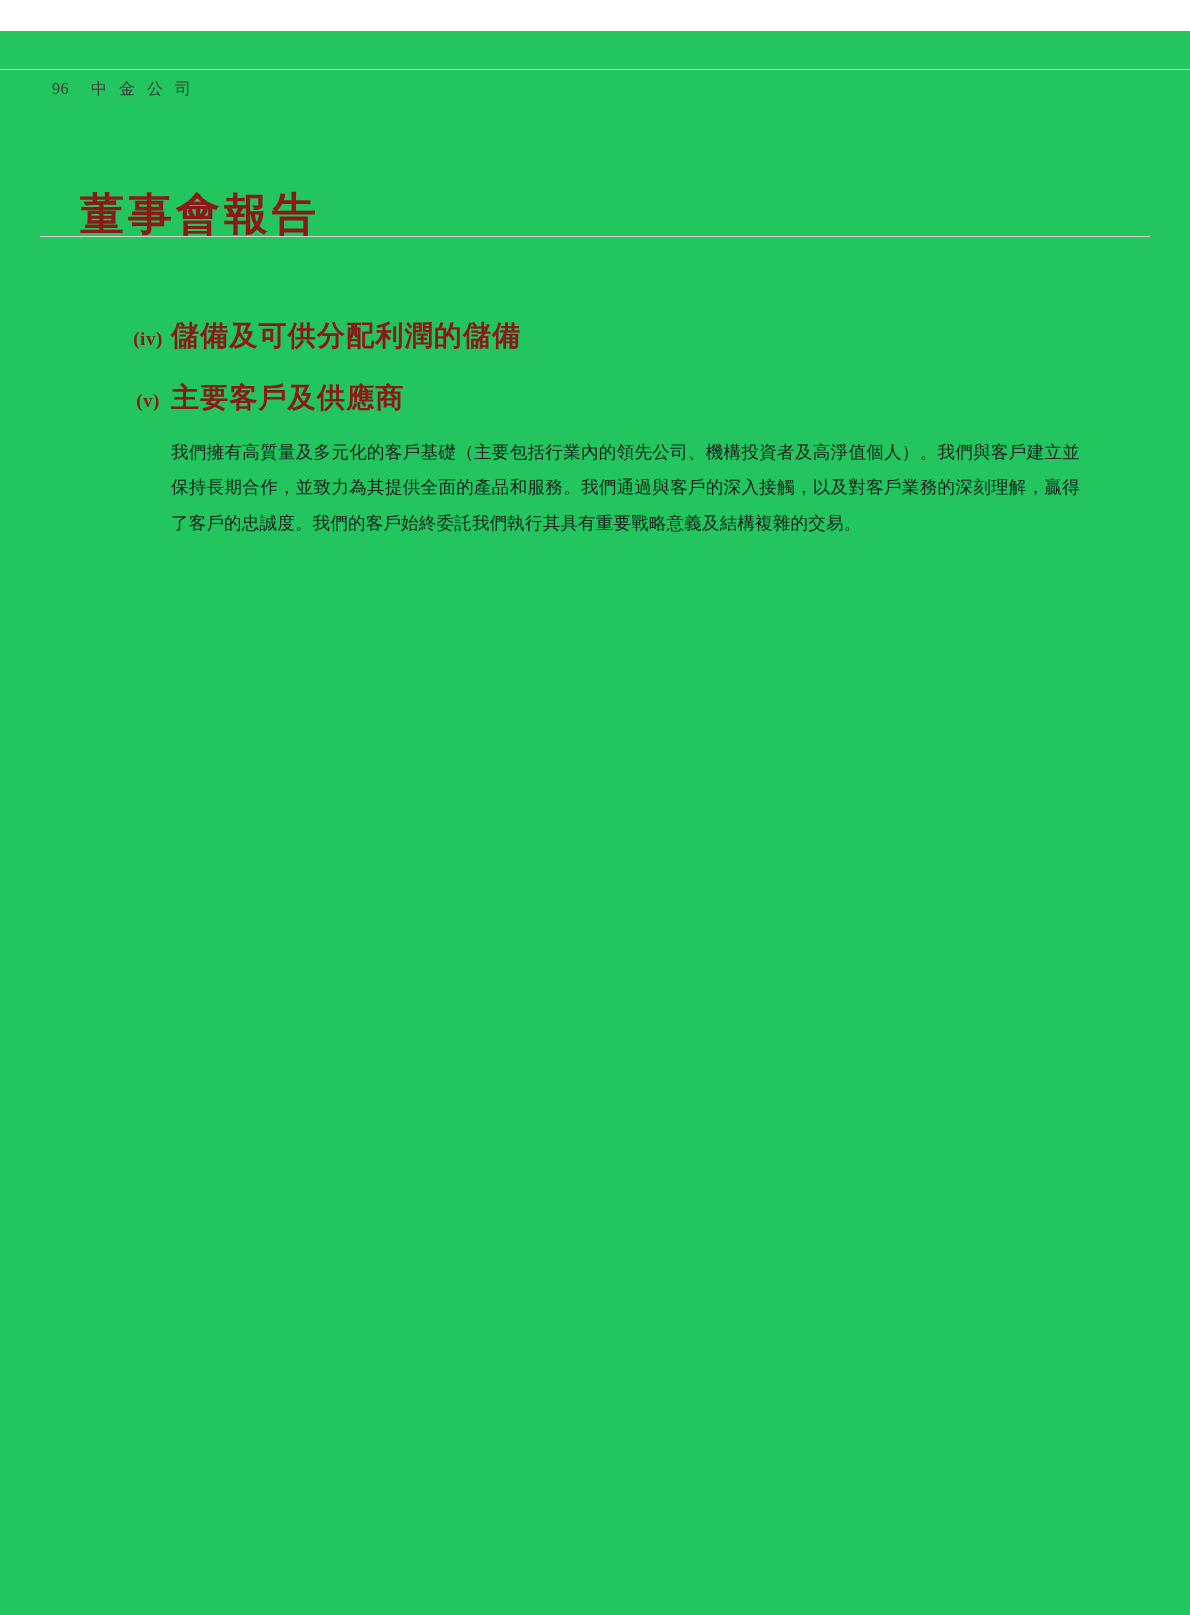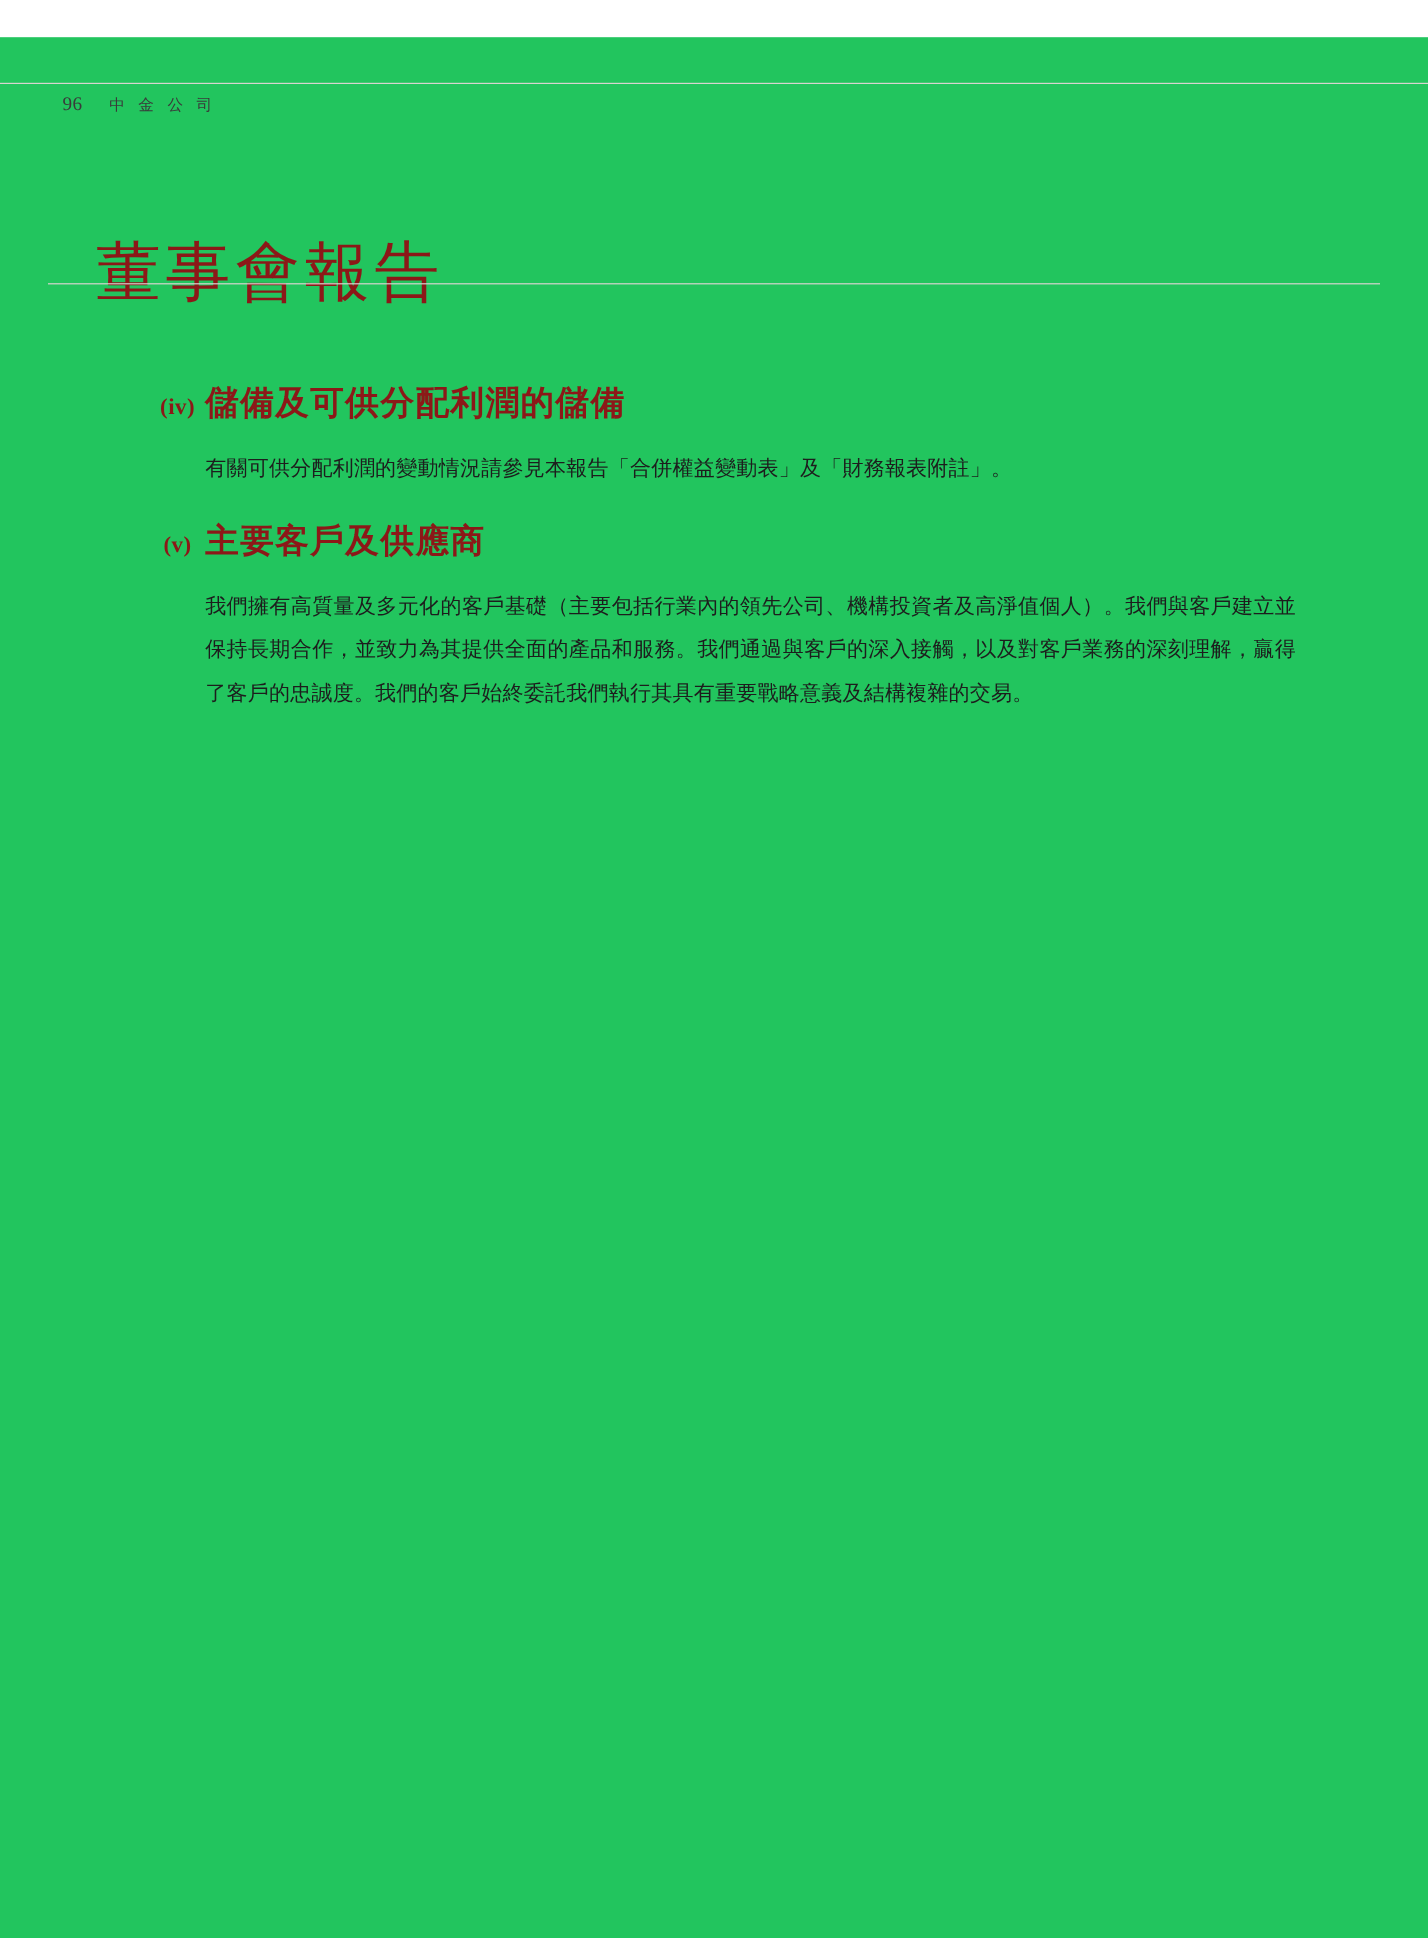--- a/index.html
+++ b/index.html
@@ -36,35 +36,35 @@
     color: #3b3b3b;
     font-size: 15px;
     letter-spacing: 0.5px;
   }
   .folio-num {
     font-family: "Liberation Serif", serif;
     font-size: 16px;
     color: #3a3a3a;
   }
   .folio-company {
-    font-size: 13px;
+    font-size: 16px;
     letter-spacing: 4px;
     color: #3a3a3a;
   }
 
   
   .page-title {
     position: absolute;
     left: 80px;
     top: 126px;
-    font-size: 54px;
+    font-size: 44px;
     line-height: 1.25;
     letter-spacing: 4px;
     color: #8c1818;
-    font-weight: 400;
+    font-weight: 700;
     font-family: "DejaVu Serif", "Liberation Serif", serif;
   }
   .title-rule {
     position: absolute;
     left: 40px;
     top: 205px;
     width: 1110px;
     border-top: 1px solid #d8d4cf;
     height: 0;
   }
@@ -129,21 +129,20 @@
   <h1 class="page-title">董事會報告</h1>
   <div class="title-rule"></div>
 
   <div class="content">
 
     <section class="section">
       <div class="sec-head">
         <span class="sec-marker">(iv)</span>
         <span class="sec-title">儲備及可供分配利潤的儲備</span>
       </div>
-      <p class="para">有關可供分配利潤的變動情況請參見本報告「合併權益變動表」及「財務報表附註」。</p>
     </section>
 
     <section class="section">
       <div class="sec-head">
         <span class="sec-marker">(v)</span>
         <span class="sec-title">主要客戶及供應商</span>
       </div>
       <p class="para">我們擁有高質量及多元化的客戶基礎（主要包括行業內的領先公司、機構投資者及高淨值個人）。我們與客戶建立並保持長期合作，並致力為其提供全面的產品和服務。我們通過與客戶的深入接觸，以及對客戶業務的深刻理解，贏得了客戶的忠誠度。我們的客戶始終委託我們執行其具有重要戰略意義及結構複雜的交易。</p>
     </section>
 

